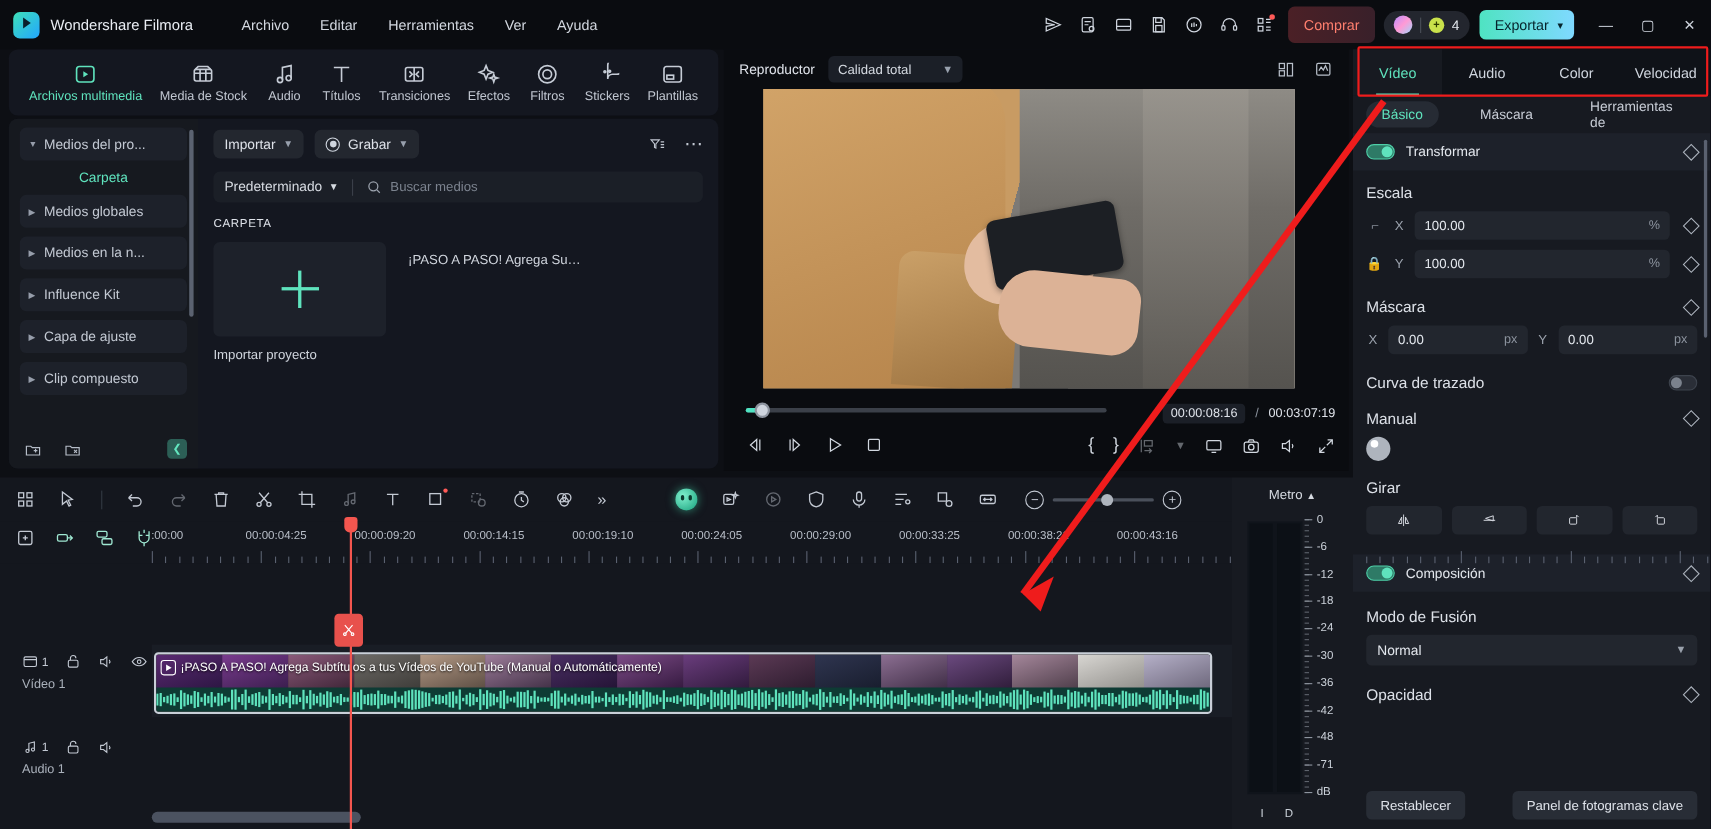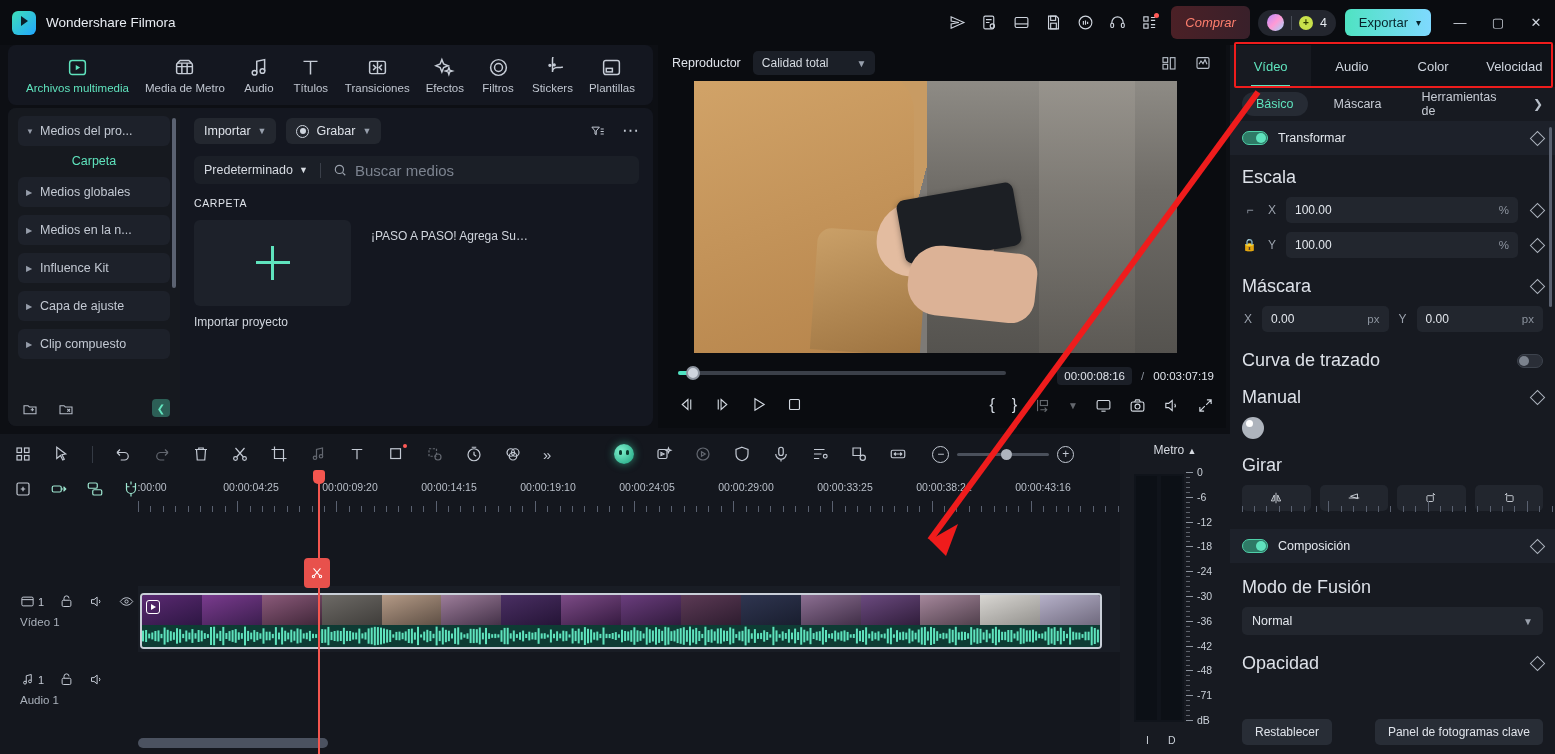--- a/index.html
+++ b/index.html
@@ -21,21 +21,21 @@
   .brand { margin-left:10px; font-size:13.5px; color:#e9edf3; }
   .menu { display:flex; margin-left:44px; gap:28px; }
   .menu span { font-size:13px; color:#d3d8e0; cursor:default; }
   .doctitle { position:absolute; left:0; right:0; top:12px; text-align:center; font-size:13px; color:#cdd3dc; pointer-events:none; }
   .tb-right { position:absolute; right:0; top:0; height:45px; display:flex; align-items:center; gap:0px; }
   .tb-ico { width:32px; height:32px; display:flex; align-items:center; justify-content:center; color:#cfd5de; position:relative; }
   .tb-ico svg { width:17px; height:17px; }
   .reddot { position:absolute; right:6px; top:6px; width:5px; height:5px; border-radius:50%; background:#ff5a57; }
   .buy { margin-left:6px; height:33px; padding:12px 14px; border-radius:6px;
          background:linear-gradient(90deg,#4b2026,#39202a); color:#ff7f6e; font-size:13px;
-         display:flex; align-items:center;font-style:italic; }
+         display:flex; align-items:center; }
   .credits { margin-left:8px; height:26px; padding:0 9px; border-radius:13px; background:#23262e;
              display:flex; align-items:center; gap:7px; font-size:12.5px; color:#e6eaf0; }
   .avatar { width:17px; height:17px; border-radius:50%; background:linear-gradient(135deg,#b98cff,#ff9ad5,#9fd8ff); }
   .sep-v { width:1px; height:14px; background:#4a4f58; }
   .coin { width:14px; height:14px; border-radius:50%; background:#c9e14b; display:flex; align-items:center; justify-content:center; color:#2d3a00; font-size:10px; font-weight:bold; line-height:1;}
   .export { margin-left:9px; height:27px; padding:0 10px 0 14px; border-radius:6px;
             background:linear-gradient(90deg,#4fe3c2,#7fd9ff); color:#06232b; font-size:13px;
             display:flex; align-items:center; gap:8px; }
   .winbtns { display:flex; margin-left:10px; }
   .winbtn { width:38px; height:45px; display:flex; align-items:center; justify-content:center; color:#cfd5de; font-size:13px; }
@@ -64,21 +64,21 @@
   .mp-row1 { display:flex; align-items:center; gap:10px; }
   .pill { height:26px; border-radius:6px; background:#23272f; display:flex; align-items:center; padding:0 10px; gap:7px; font-size:12.5px; color:#dde1e8; }
   .pill .chev { font-size:9px; color:#98a0ad; }
   .circ { width:13px; height:13px; border-radius:50%; border:1.5px solid #cfd5de; display:flex; align-items:center; justify-content:center;}
   .circ:after{content:"";width:6px;height:6px;border-radius:50%;background:#cfd5de;}
   .mp-row1-right { margin-left:auto; display:flex; align-items:center; gap:16px; color:#c2c8d2; }
   .mp-row1-right svg { width:17px; height:15px; }
   .searchbar { margin-top:12px; height:28px; border-radius:6px; background:#1b1f27; display:flex; align-items:center; padding:0 10px; gap:8px; }
   .searchbar .sel { font-size:12.5px; color:#d7dbe2; display:flex; align-items:center; gap:6px;}
   .vline { width:1px; height:15px; background:#3a3f49; margin:0 4px; }
-  .searchbar input { flex:1; background:transparent; border:none; outline:none; color:#d7dbe2; font-size:15px; font-family:inherit; }
+  .searchbar input { flex:1; background:transparent; border:none; outline:none; color:#d7dbe2; font-size:12px; font-family:inherit; }
   .searchbar input::placeholder { color:#7c838f; }
   .cartitle { margin-top:13px; font-size:10.5px; letter-spacing:.6px; color:#dfe3ea; }
   .grid { margin-top:11px; display:flex; gap:20px; }
   .cell { width:157px; }
   .cell .box { width:157px; height:86px; border-radius:6px; background:#1d212a; display:flex; align-items:center; justify-content:center; position:relative; overflow:hidden;}
   .plus { width:34px; height:34px; position:relative; }
   .plus:before,.plus:after{content:"";position:absolute;background:#5fe3bd;}
   .plus:before{left:0;top:15px;width:34px;height:3px;}
   .plus:after{top:0;left:15px;height:34px;width:3px;}
   .cell .cap { margin-top:9px; font-size:12px; color:#d0d5dd; white-space:nowrap; overflow:hidden; text-overflow:ellipsis; }
@@ -131,34 +131,34 @@
   .pbtns-r { position:absolute; right:12px; top:36px; display:flex; gap:17px; align-items:center; color:#d2d8e0;}
   .pbtns-r svg { width:17px; height:17px; }
   .dim { opacity:.45; }
 
   
   .rp { position:absolute; left:1230px; top:45px; width:325px; height:709px; background:#171a21; }
   .rp-tabs { height:42px; display:flex; align-items:stretch; background:#0f1218; }
   .rp-tab { flex:1; display:flex; align-items:center; justify-content:center; font-size:13px; color:#cfd5de; position:relative;}
   .rp-tab.active { color:#5fe3bd; background:#171a21; }
   .rp-tab.active:after { content:""; position:absolute; left:26%; right:26%; bottom:0; height:2px; background:#5fe3bd;}
-  .rp-sub { height:34px; display:flex; align-items:center; padding:0 12px; gap:12px; background:#171a21;}
+  .rp-sub { height:34px; display:flex; align-items:center; padding:0 12px; gap:24px; background:#171a21;}
   .chip { height:24px; border-radius:12px; display:flex; align-items:center; padding:0 14px; font-size:12.5px; color:#c7ccd5;}
   .chip.on { background:#262b34; color:#5fe3bd; }
   .rp-sub .arrow { margin-left:auto; color:#b8bfc9; font-size:12px;}
   .rp-body { position:absolute; left:0; top:76px; right:0; bottom:44px; overflow:hidden; }
   .sec-head { height:34px; background:#1d212a; display:flex; align-items:center; padding:0 12px; gap:10px; }
   .toggle { width:26px; height:14px; border-radius:7px; background:#2e7a66; position:relative; border:1px solid #4ecfa8;}
   .toggle:after{content:"";position:absolute;right:1px;top:1px;width:10px;height:10px;border-radius:50%;background:#5fe3bd;}
   .toggle.off { background:#2a2e37; border-color:#3d434d;}
   .toggle.off:after{left:1px;right:auto;background:#7b828d;}
   .sec-head .nm { font-size:12.5px; color:#e3e7ed;}
   .dia { margin-left:auto; width:11px; height:11px; border:1.3px solid #aab1bb; transform:rotate(45deg); }
   .grp { padding:12px 12px 0 12px; }
-  .lbl { font-size:18px; color:#dde1e8; display:flex; align-items:center; }
+  .lbl { font-size:14px; color:#dde1e8; display:flex; align-items:center; }
   .lbl .dia { margin-left:auto; }
   .fieldrow { display:flex; align-items:center; gap:8px; margin-top:9px; }
   .axis { width:12px; font-size:12px; color:#9aa1ac; text-align:center; }
   .field { flex:1; height:26px; border-radius:5px; background:#22262e; display:flex; align-items:center; padding:0 9px; font-size:12px; color:#e3e7ed;}
   .field .unit { margin-left:auto; color:#8d949f; font-size:11.5px; }
   .linkbrace { width:16px; display:flex; flex-direction:column; align-items:center; }
   .rotrow { display:flex; align-items:center; gap:10px; margin-top:9px;}
   .dialk { width:22px; height:22px; border-radius:50%; background:#aeb4bd; position:relative;}
   .dialk:after{content:"";position:absolute;left:4px;top:3px;width:7px;height:7px;border-radius:50%;background:#fff;}
   .girar { display:flex; gap:9px; margin-top:9px; }
@@ -225,20 +225,27 @@
   .anno-line { position:absolute; left:0; top:0; width:1555px; height:754px; pointer-events:none; }
 </style>
 </head>
 <body>
 
 <div class="app">
 
   <div class="titlebar">
     <div class="logo"></div>
     <div class="brand">Wondershare Filmora</div>
+    <div class="menu">
+      <span>Archivo</span>
+      <span>Editar</span>
+      <span>Herramientas</span>
+      <span>Ver</span>
+      <span>Ayuda</span>
+    </div>
 
     <div class="tb-right">
       <div class="tb-ico">
         <svg viewBox="0 0 24 24" fill="none" stroke="currentColor" stroke-width="1.6">
             <path d="M3 20l18-8L3 4v6l11 2-11 2z"></path>
           </svg>
       </div>
       <div class="tb-ico">
         <svg viewBox="0 0 24 24" fill="none" stroke="currentColor" stroke-width="1.6">
             <rect x="4" y="3" width="14" height="18" rx="2"></rect>
@@ -309,21 +316,21 @@
         </span>
       <span class="lb">Archivos multimedia</span>
     </div>
     <div class="ttab">
       <span class="ic">
           <svg viewBox="0 0 24 24" fill="none" stroke="currentColor" stroke-width="1.7">
             <rect x="3" y="7" width="18" height="12" rx="2"></rect>
             <path d="M3 11h18M9 7v12M15 7v12M4 7l3-3h10l3 3"></path>
           </svg>
         </span>
-      <span class="lb">Media de Metro</span>
+      <span class="lb">Media de Stock</span>
     </div>
     <div class="ttab">
       <span class="ic">
           <svg viewBox="0 0 24 24" fill="none" stroke="currentColor" stroke-width="1.7">
             <path d="M10 18V5l9-2v13"></path>
             <circle cx="7.5" cy="18" r="2.7"></circle>
             <circle cx="16.5" cy="16" r="2.7"></circle>
           </svg>
         </span>
       <span class="lb">Audio</span>
@@ -1025,20 +1032,21 @@
             <div class="filmcell" style="background: linear-gradient(160deg, rgb(106, 61, 125), rgb(45, 24, 56));"></div>
             <div class="filmcell" style="background: linear-gradient(160deg, rgb(92, 58, 85), rgb(42, 26, 44));"></div>
             <div class="filmcell" style="background: linear-gradient(160deg, rgb(47, 53, 80), rgb(23, 28, 44));"></div>
             <div class="filmcell" style="background: linear-gradient(160deg, rgb(140, 111, 146), rgb(59, 42, 66));"></div>
             <div class="filmcell" style="background: linear-gradient(160deg, rgb(107, 74, 127), rgb(44, 26, 54));"></div>
             <div class="filmcell" style="background: linear-gradient(160deg, rgb(165, 135, 155), rgb(74, 58, 70));"></div>
             <div class="filmcell" style="background: linear-gradient(160deg, rgb(216, 214, 210), rgb(142, 140, 136));"></div>
             <div class="filmcell" style="background: linear-gradient(160deg, rgb(181, 176, 200), rgb(106, 100, 120));"></div>
           </div>
         <div class="clipplay"></div>
+        <div class="cliptitle">¡PASO A PASO! Agrega Subtítulos a tus Vídeos de YouTube (Manual o Automáticamente)</div>
         <div class="clipwave" id="wave"><svg width="958" height="22" viewBox="0 0 958 22" preserveAspectRatio="none">
               <rect x="0.0" y="5.6" width="2" height="10.8" fill="#5fe3bd"></rect>
               <rect x="3.1" y="5.0" width="2" height="12.0" fill="#5fe3bd"></rect>
               <rect x="6.2" y="8.6" width="2" height="4.8" fill="#5fe3bd"></rect>
               <rect x="9.3" y="7.5" width="2" height="6.9" fill="#5fe3bd"></rect>
               <rect x="12.4" y="6.0" width="2" height="10.1" fill="#5fe3bd"></rect>
               <rect x="15.5" y="5.4" width="2" height="11.1" fill="#5fe3bd"></rect>
               <rect x="18.5" y="8.9" width="2" height="4.3" fill="#5fe3bd"></rect>
               <rect x="21.6" y="2.5" width="2" height="17.1" fill="#5fe3bd"></rect>
               <rect x="24.7" y="4.8" width="2" height="12.4" fill="#5fe3bd"></rect>

